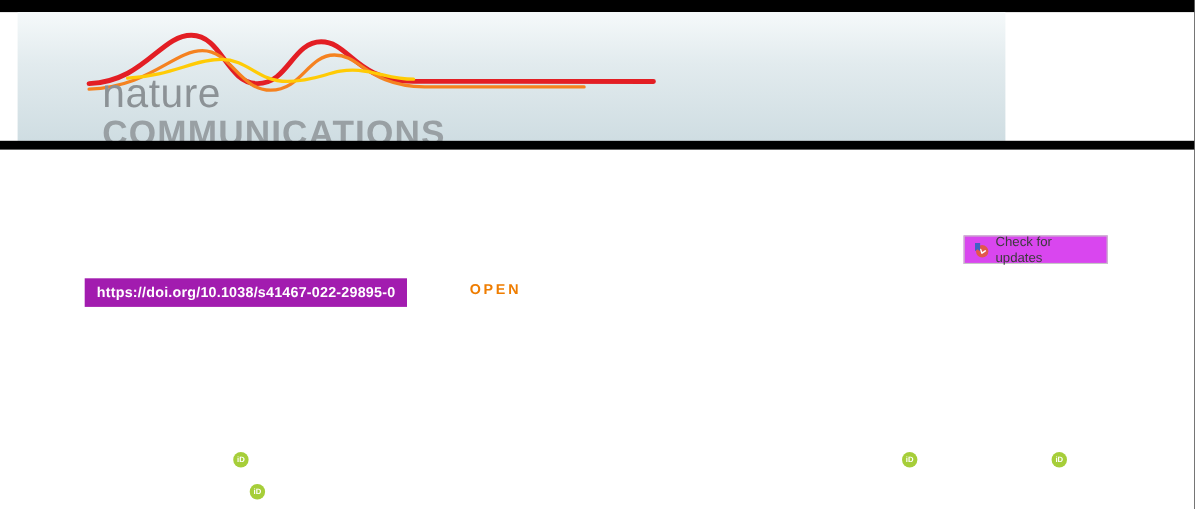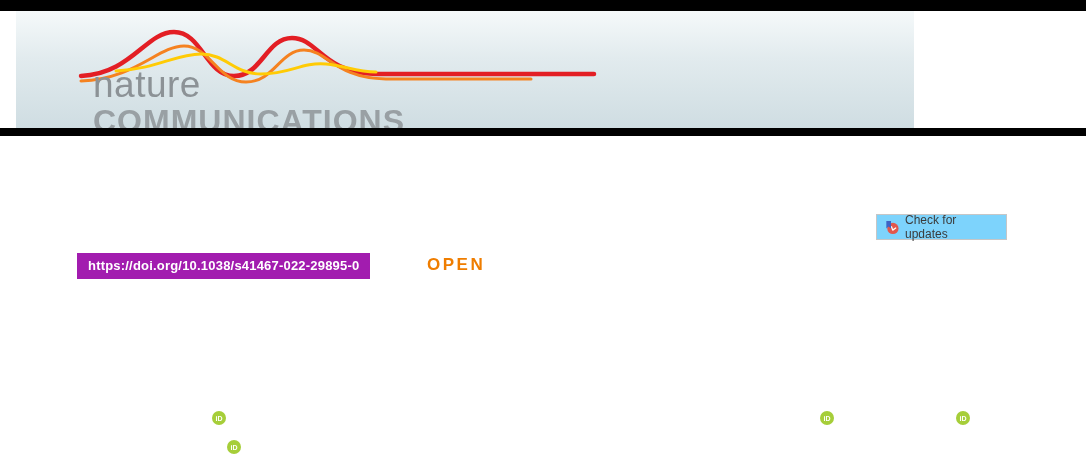--- a/index.html
+++ b/index.html
@@ -21,32 +21,32 @@
     color:#8c9296; letter-spacing:0.5px; font-family:"Liberation Sans", sans-serif;
   }
   .wordmark-comms {
     position:absolute; left:17px; top:81px; font-size:32px; line-height:1;
     font-weight:bold; color:#99a0a4; letter-spacing:1px;
   }
 
   .check-btn {
     position:absolute; left:876px; top:214px; width:131px; height:24px;
     display:flex; align-items:center; gap:6px; box-sizing:border-box;
-    background:#7dd3fc; border:1px solid #c6c6c6; padding:12px 7px;
+    background:#d946ef; border:1px solid #c6c6c6; padding:12px 7px;
     font-size:12px; color:#3b3b3b; cursor:pointer;
   }
   .check-btn .cm { display:inline-flex; flex:0 0 auto; }
 
   .doi-badge {
     position:absolute; left:77px; top:253px; height:26px; line-height:26px;
     background:#a21caf; color:#ffffff; font-weight:bold; font-size:13px;
     padding:0 11px; letter-spacing:0.2px; cursor:pointer; white-space:nowrap;
   }
   .open-label {
-    position:absolute; left:427px; top:255px; font-size:17px; font-weight:bold;
+    position:absolute; left:427px; top:255px; font-size:13px; font-weight:bold;
     color:#ef7d00; letter-spacing:2.5px;
   }
 
   .orcid {
     position:absolute; width:14px; height:14px; border-radius:50%;
     background:#a6ce39; color:#ffffff; font-size:7px; font-weight:bold;
     display:flex; align-items:center; justify-content:center; cursor:pointer;
     font-family:"Liberation Sans", sans-serif;
   }
   .orcid-1 { left:212px; top:411px; }

